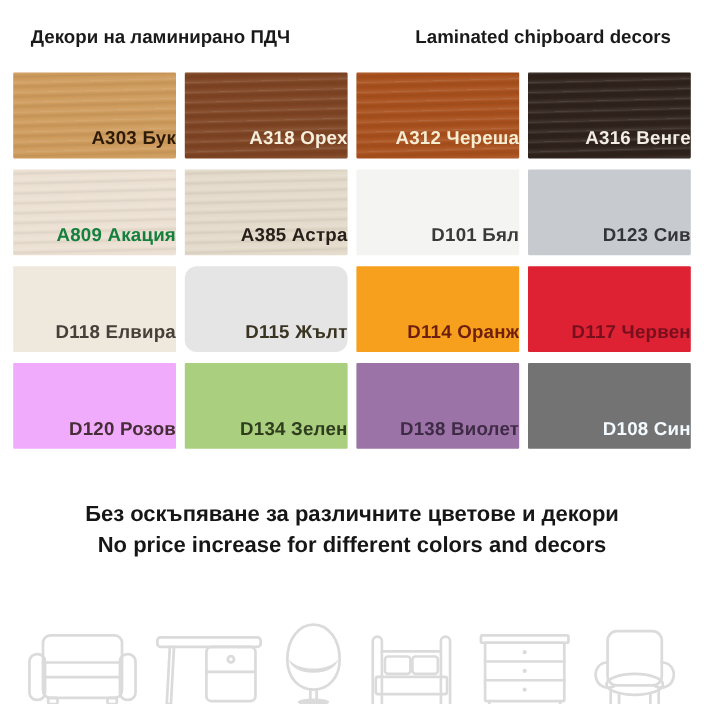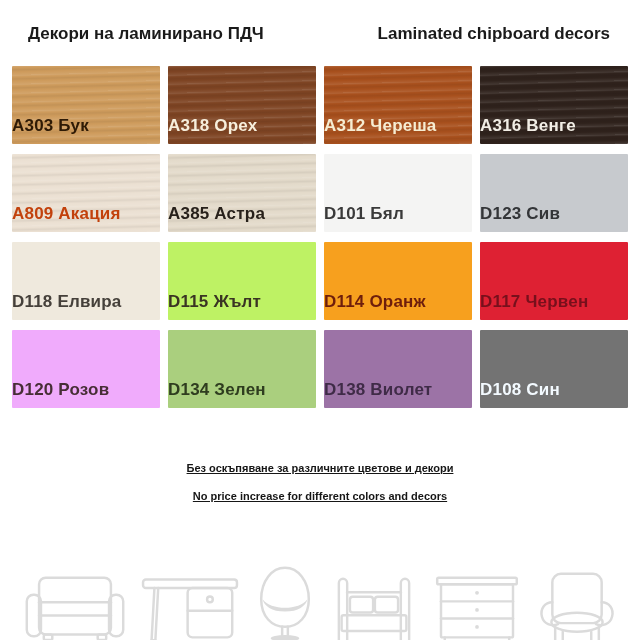--- a/index.html
+++ b/index.html
@@ -25,25 +25,25 @@
   }
   .wood::before{
     content:"";position:absolute;inset:0;
     background:
       repeating-linear-gradient(178.5deg,
         rgba(255,255,255,.14) 0px, rgba(255,255,255,0) 2px,
         rgba(0,0,0,.055) 4px, rgba(0,0,0,0) 6px, rgba(255,255,255,.08) 9px);
   }
   .swatch-label{
     position:absolute;left:0;right:0;bottom:8px;z-index:2;
-    text-align:left;font-size:17px;font-weight:bold;letter-spacing:.2px;
+    text-align:right;font-size:17px;font-weight:bold;letter-spacing:.2px;
   }
   .footer{
     margin-top:46px;text-align:center;
-    font-size:11px;font-weight:bold;line-height:28px;color:#161616;text-decoration:underline;
+    font-size:20px;font-weight:bold;line-height:28px;color:#161616;
   }
   .icons-row{
     display:flex;justify-content:space-around;align-items:flex-end;
     padding:0 16px;margin-top:54px;
   }
   .icons-row svg{display:block;}
   .icon{stroke:#dbdbdb;fill:none;stroke-width:2.6;stroke-linecap:round;stroke-linejoin:round;}
   .icon-fill{fill:#dbdbdb;stroke:none;}
 </style>
 </head>
@@ -61,37 +61,37 @@
   <div class="swatch wood" style="background-color: rgb(126, 68, 35); color: rgb(247, 239, 220);">
     <span class="swatch-label">A318 Орех</span>
   </div>
   <div class="swatch wood" style="background-color: rgb(168, 80, 29); color: rgb(246, 237, 210);">
     <span class="swatch-label">A312 Череша</span>
   </div>
   <div class="swatch wood" style="background-color: rgb(47, 34, 28); color: rgb(242, 238, 230);">
     <span class="swatch-label">A316 Венге</span>
   </div>
 
-  <div class="swatch wood" style="background-color: rgb(235, 224, 210); color: #c2410c;">
+  <div class="swatch wood" style="background-color: rgb(235, 224, 210); color: #15803d;">
     <span class="swatch-label">A809 Акация</span>
   </div>
   <div class="swatch wood" style="background-color: rgb(227, 218, 202); color: rgb(39, 32, 26); text-decoration: underline;">
     <span class="swatch-label">A385 Астра</span>
   </div>
   <div class="swatch" style="background-color: rgb(244, 244, 243); color: rgb(58, 58, 58);">
     <span class="swatch-label">D101 Бял</span>
   </div>
   <div class="swatch" style="background-color: rgb(199, 202, 206); color: rgb(51, 53, 56);">
     <span class="swatch-label">D123 Сив</span>
   </div>
 
   <div class="swatch" style="background-color: rgb(239, 233, 221); color: rgb(69, 64, 58);">
     <span class="swatch-label">D118 Елвира</span>
   </div>
-  <div class="swatch" style="background-color: #bef264; color: rgb(58, 52, 35);">
+  <div class="swatch" style="background-color: #e5e5e5; color: rgb(58, 52, 35); border-radius: 11px;">
     <span class="swatch-label">D115 Жълт</span>
   </div>
   <div class="swatch" style="background-color: rgb(247, 160, 30); color: rgb(110, 30, 12);">
     <span class="swatch-label">D114 Оранж</span>
   </div>
   <div class="swatch" style="background-color: rgb(222, 33, 51); color: rgb(119, 16, 28);">
     <span class="swatch-label">D117 Червен</span>
   </div>
 
   <div class="swatch" style="background-color: #f0abfc; color: rgb(71, 46, 54);">

